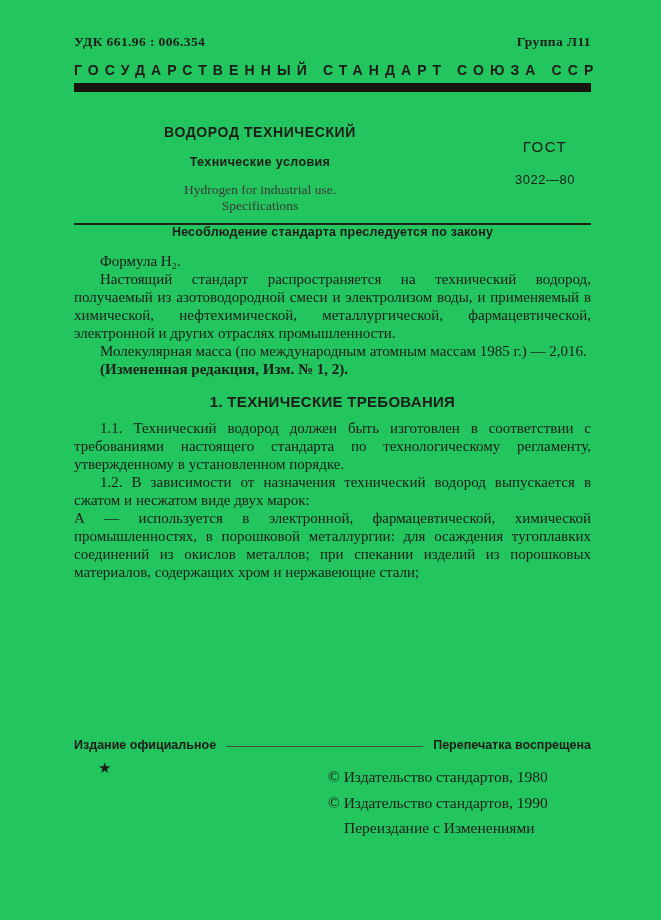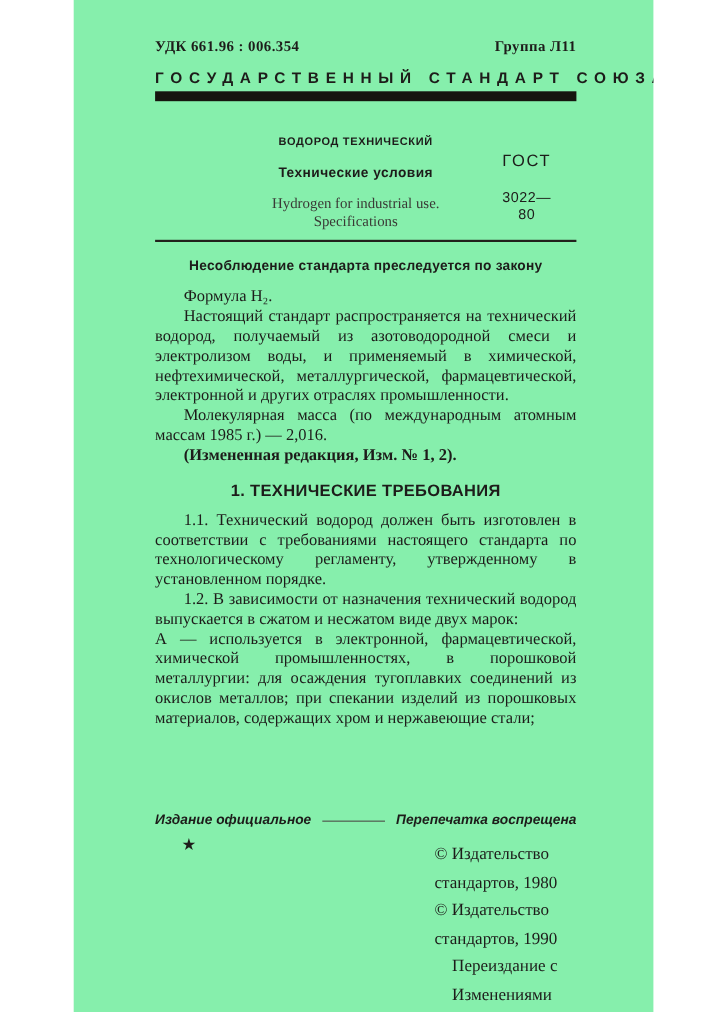--- a/index.html
+++ b/index.html
@@ -1,19 +1,19 @@
 <!DOCTYPE html>
 <html><head>
 <meta charset="utf-8">
 <style>
   html, body { margin:0; padding:0; background:#ffffff; }
   .page {
     position:relative;
-    width:527px; height:920px; margin:0 auto;
-    background:#86efac; color:#1d1c1a;
+    width:661px; height:920px; margin:0 auto;
+    background:#22c55e; color:#1d1c1a;
     box-sizing:border-box;
     padding:34px 70px 0 74px;
     font-family:"Liberation Serif", serif;
     overflow:hidden;
   }
   .top-row {
     display:flex; justify-content:space-between;
     font-size:13.5px; font-weight:600; letter-spacing:0.4px;
   }
   .std-header {
@@ -21,21 +21,21 @@
     font-family:"Liberation Sans", sans-serif;
     font-weight:700; font-size:14px; letter-spacing:6.1px;
     white-space:nowrap;
   }
   .bar { height:9px; background:#16150f; margin-top:5px; }
 
   .title-section { display:flex; margin-top:32px; }
   .title-left { margin-left:56px; width:260px; text-align:center; }
   .doc-title {
     font-family:"Liberation Sans", sans-serif;
-    font-weight:700; font-size:10px; letter-spacing:0.6px;
+    font-weight:700; font-size:14px; letter-spacing:0.6px;
   }
   .doc-subtitle {
     margin-top:15px;
     font-family:"Liberation Sans", sans-serif;
     font-weight:700; font-size:12.5px; letter-spacing:0.4px;
   }
   .doc-english { margin-top:13px; font-size:13.5px; line-height:16px; color:#3a3a36; }
   .gost-block {
     margin-left:auto; margin-right:16px; text-align:center;
     font-family:"Liberation Sans", sans-serif; font-weight:400;
@@ -49,39 +49,39 @@
   .validity {
     display:flex; justify-content:flex-end; margin-top:13px;
     font-family:"Liberation Sans", sans-serif; font-weight:700; font-size:12.5px;
   }
   .validity-label { margin-right:28px; margin-top:3px; }
   .validity-dates { width:106px; text-align:center; }
   .validity-from { padding-bottom:3px; border-bottom:2px solid #22211c; }
   .validity-to   { padding:4px 0 3px;  border-bottom:2px solid #22211c; }
 
   .legal {
-    margin-top:14px; text-align:center;
+    text-align:center;
     font-family:"Liberation Sans", sans-serif; font-weight:700;
     font-size:12.5px; letter-spacing:0.2px;
   }
 
   .body-text { margin-top:13px; font-size:15px; line-height:18px; text-align:justify; }
   .body-text p { margin:0; }
   .p-indent { text-indent:26px; }
   .p-bold { font-weight:700; }
   .section-title {
     margin:15px 0 8px; text-align:center;
     font-family:"Liberation Sans", sans-serif; font-weight:700;
     font-size:15px; letter-spacing:0.3px;
   }
 
   .footer { position:absolute; left:74px; right:70px; top:738px; }
   .footer-row {
     display:flex; align-items:center;
-    font-family:"Liberation Sans", sans-serif; font-weight:700; font-size:12.5px;font-style:italic;
+    font-family:"Liberation Sans", sans-serif; font-weight:700; font-size:12.5px;
   }
   .footer-line { flex:1; border-bottom:1px solid #4c4c46; margin:3px 10px 0; }
   .star { position:absolute; left:24px; top:21px; font-size:15px; }
   .copyrights { margin-left:254px; margin-top:12px; font-size:15.5px; line-height:25.5px; }
   .reissue { margin-left:16px; }
 </style>
 </head>
 <body>
 
 <div class="page">

